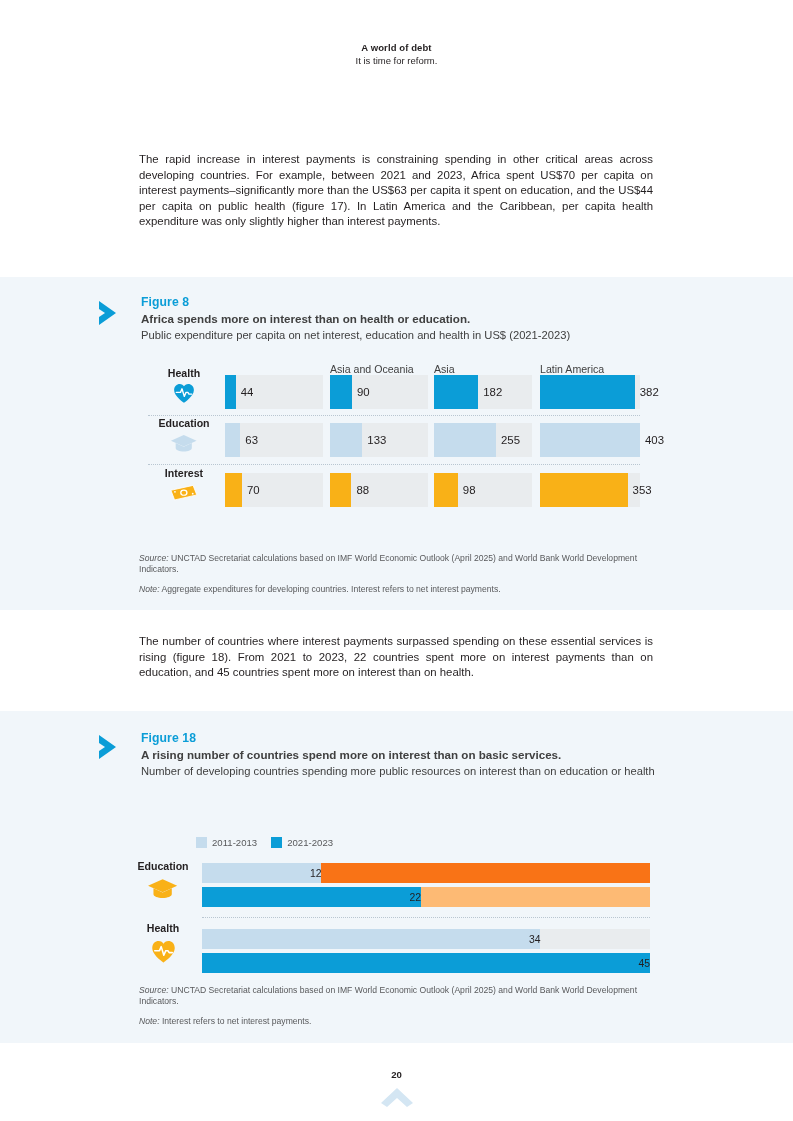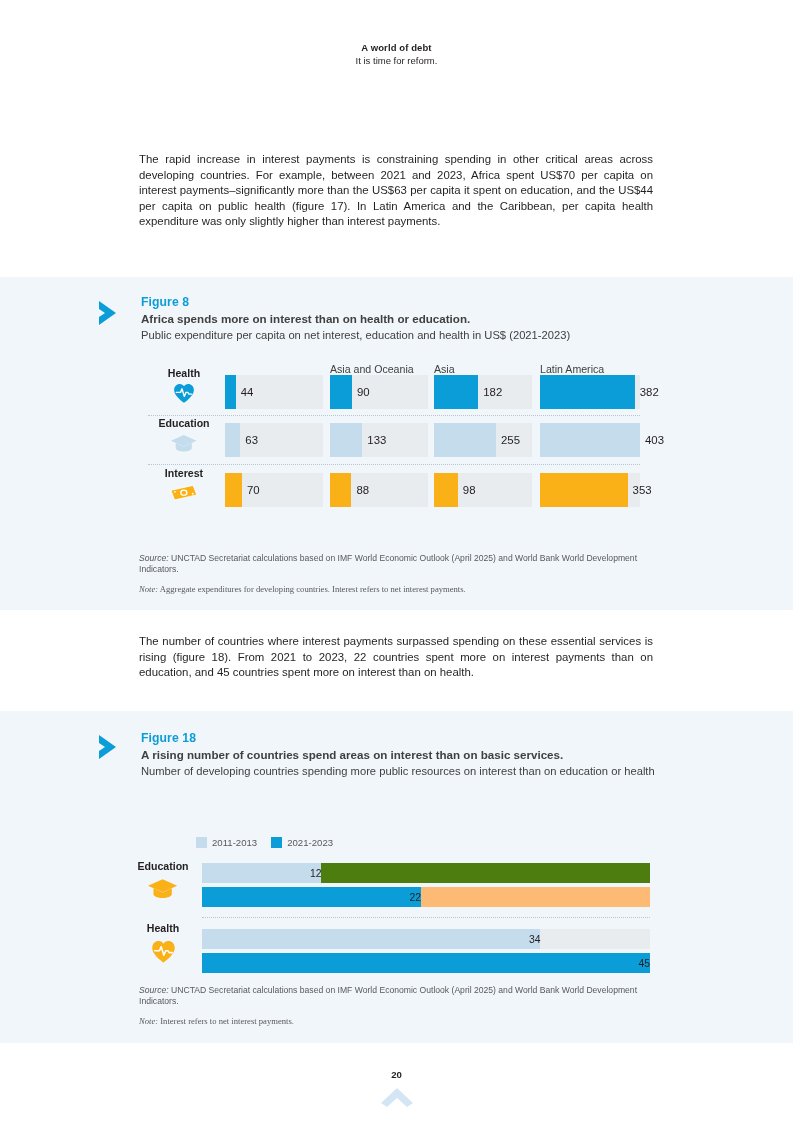--- a/index.html
+++ b/index.html
@@ -68,21 +68,21 @@
     font-size:11.4px; color:#231f20; padding-left:5px; white-space:nowrap;
   }
   .dotline {
     position:absolute; height:0; border-top:1px dotted #b9c6d1;
   }
 
   
   .srcnote { position:absolute; left:139px; width:513px; }
   .srcnote .ln { font-size:8.6px; line-height:11.4px; color:#58595b; }
   .srcnote .ln i { font-style:italic; }
-  .srcnote .note { margin-top:8px;font-family:Liberation Serif, serif; }
+  .srcnote .note { margin-top:8px; }
 
   
   .f18-legend { position:absolute; display:flex; align-items:center; gap:5px; }
   .f18-legend .sw { width:11px; height:11px; display:inline-block; }
   .f18-legend .lg { font-size:9.6px; color:#58595b; margin-right:9px; }
 
   .f18-rowlabel { position:absolute; width:78px; text-align:center; }
   .f18-rowlabel .lab { font-size:10.6px; font-weight:bold; color:#231f20; line-height:13px;}
   .f18-rowlabel .ic  { margin-top:3px; height:26px; display:flex; align-items:center; justify-content:center;}
 
@@ -223,41 +223,41 @@
 <div class="figband" id="fig18band">
 
   <div class="chev" style="top:21px;">
     <svg width="26" height="30" viewBox="0 0 26 30">
         <path d="M3 3 L20 15 L3 27 L3 19 L9 15 L3 11 Z" fill="#0b9dd7"></path>
       </svg>
   </div>
 
   <div class="fighead" style="top:20px;">
     <div class="fignum">Figure 18</div>
-    <div class="figtitle">A rising number of countries spend areas on interest than on basic services.</div>
+    <div class="figtitle">A rising number of countries spend more on interest than on basic services.</div>
     <div class="figsub">Number of developing countries spending more public resources on interest than on education or health</div>
   </div>
 
   <div id="fig18">
       <div class="f18-legend" style="left: 196px; top: 126px;">
         <span class="sw" style="background:#c5dced"></span>
         <span class="lg">2011-2013</span>
         <span class="sw" style="background:#0b9dd7"></span>
         <span class="lg">2021-2023</span>
       </div>
       <div class="f18-rowlabel" style="left: 124px; top: 149px;">
         <div class="lab">Education</div>
         <div class="ic">
           <svg width="31.25" height="21.25" viewBox="0 0 30 20">
             <path d="M15 1 L29 7.2 L15 13.4 L1 7.2 Z" fill="#f9b117"></path>
             <path d="M6.2 9.6 L6.2 15.2 C6.2 17.6 10.2 19 15 19 C19.8 19 23.8 17.6 23.8 15.2 L23.8 9.6 L15 13.6 Z" fill="#f9b117"></path>
           </svg>
         </div>
       </div>
-      <div class="f18-track" style="left: 202px; width: 448px; top: 152px; background: #4d7c0f;">
+      <div class="f18-track" style="left: 202px; width: 448px; top: 152px; background: #f97316;">
         <div class="f18-bar" style="width: 119.467px; background: rgb(197, 220, 237);"></div>
         <div class="f18-val" style="left: 0px; width: 119.467px;">12</div>
       </div>
       <div class="f18-track" style="left: 202px; width: 448px; top: 176px; background: #fdba74;">
         <div class="f18-bar" style="width: 219.022px; background: rgb(11, 157, 215);"></div>
         <div class="f18-val" style="left: 0px; width: 219.022px;">22</div>
       </div>
       <div class="f18-rowlabel" style="left: 124px; top: 211px;">
         <div class="lab">Health</div>
         <div class="ic">

